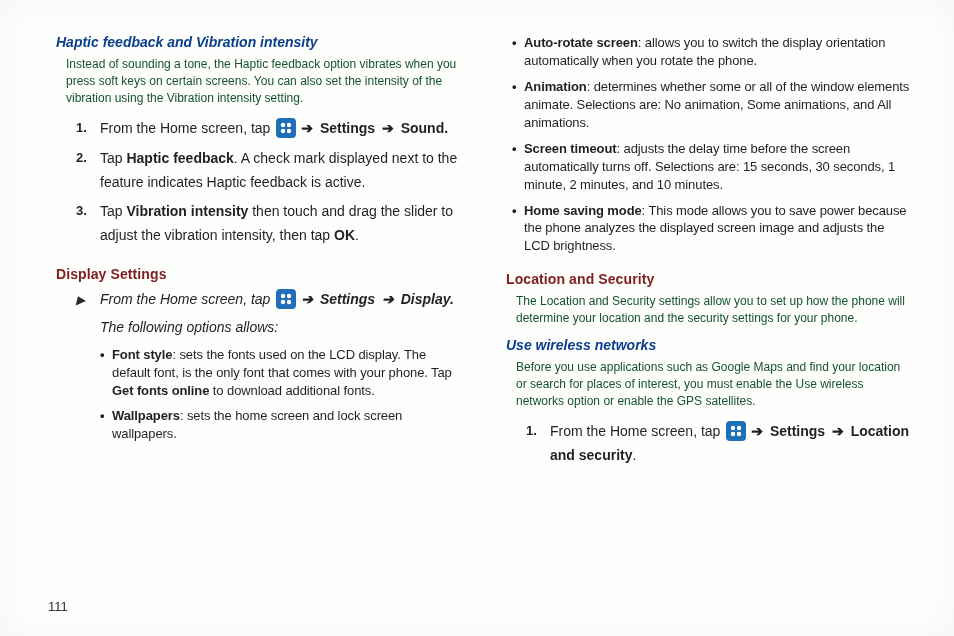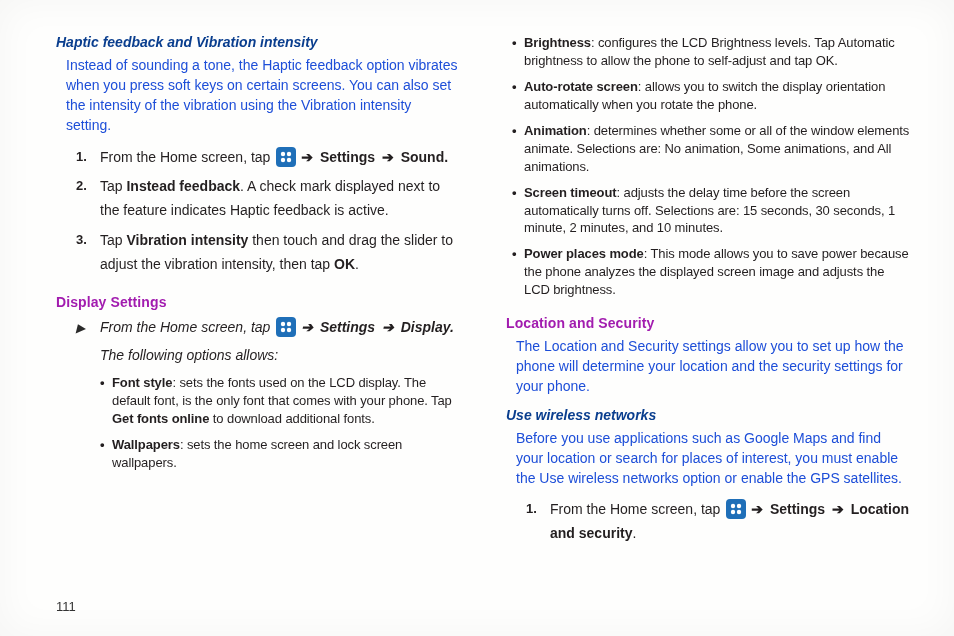--- a/index.html
+++ b/index.html
@@ -23,36 +23,36 @@
     gap: 46px;
   }
   .col {
     flex: 1 1 0;
     display: flex;
     flex-direction: column;
   }
   .h3-blue {
     font-size: 14px;
     font-weight: 700;
-    color: #a21caf;
+    color: #7f1d1d;
     margin: 0 0 6px 0;
     letter-spacing: 0.1px;
   }
   .h4-blue-italic {
     font-size: 14px;
     font-weight: 700;
     font-style: italic;
     color: #0a3e8e;
     margin: 0 0 6px 0;
   }
   .body {
-    font-size: 14px;
+    font-size: 12px;
     line-height: 1.42;
     margin: 0 0 10px 10px;
-    color: #1d4ed8;
+    color: #14532d;
   }
   ol.steps {
     list-style: none;
     margin: 0 0 12px 0;
     padding: 0 0 0 26px;
     counter-reset: step;
   }
   ol.steps > li {
     counter-increment: step;
     position: relative;
@@ -111,21 +111,21 @@
   }
   ul.bullets > li::before {
     content: "•";
     position: absolute;
     left: 0;
     font-weight: 700;
   }
   .bullet-term { font-weight: 700; }
   .pagenum {
     position: absolute;
-    left: 56px;
+    left: 48px;
     bottom: 22px;
     font-size: 13px;
     color: #333;
   }
 </style>
 </head>
 <body>
 
 <div class="page">
 
@@ -138,21 +138,21 @@
       <li>
         <span>From the Home screen, tap </span><span class="apps-icon"><svg viewBox="0 0 20 20">
               <rect x="0" y="0" width="20" height="20" rx="4" fill="#1f6fb8"></rect>
               <circle cx="7" cy="7" r="2.2" fill="#fff"></circle>
               <circle cx="13" cy="7" r="2.2" fill="#fff"></circle>
               <circle cx="7" cy="13" r="2.2" fill="#fff"></circle>
               <circle cx="13" cy="13" r="2.2" fill="#fff"></circle>
             </svg></span><span class="arrow">➔</span><span class="bold"> Settings </span><span class="arrow">➔</span><span class="bold"> Sound</span><span class="bold">.</span>
       </li>
       <li>
-        <span>Tap </span><span class="bold">Instead feedback</span><span>. A check mark displayed next to the feature indicates Haptic feedback is active.</span>
+        <span>Tap </span><span class="bold">Haptic feedback</span><span>. A check mark displayed next to the feature indicates Haptic feedback is active.</span>
       </li>
       <li>
         <span>Tap </span><span class="bold">Vibration intensity</span><span> then touch and drag the slider to adjust the vibration intensity, then tap </span><span class="bold">OK</span><span>.</span>
       </li>
     </ol>
 
     <div class="h3-blue">Display Settings</div>
 
     <div class="arrow-step">
       <span>From the Home screen, tap </span><span class="apps-icon"><svg viewBox="0 0 20 20">
@@ -173,33 +173,30 @@
         <span class="bullet-term">Wallpapers</span><span>: sets the home screen and lock screen wallpapers.</span>
       </li>
     </ul>
 
   </div>
 
   <div class="col">
 
     <ul class="bullets tight">
       <li>
-        <span class="bullet-term">Brightness</span><span>: configures the LCD Brightness levels. Tap Automatic brightness to allow the phone to self-adjust and tap OK.</span>
-      </li>
-      <li>
         <span class="bullet-term">Auto-rotate screen</span><span>: allows you to switch the display orientation automatically when you rotate the phone.</span>
       </li>
       <li>
         <span class="bullet-term">Animation</span><span>: determines whether some or all of the window elements animate. Selections are: No animation, Some animations, and All animations.</span>
       </li>
       <li>
         <span class="bullet-term">Screen timeout</span><span>: adjusts the delay time before the screen automatically turns off. Selections are: 15 seconds, 30 seconds, 1 minute, 2 minutes, and 10 minutes.</span>
       </li>
       <li>
-        <span class="bullet-term">Power places mode</span><span>: This mode allows you to save power because the phone analyzes the displayed screen image and adjusts the LCD brightness.</span>
+        <span class="bullet-term">Home saving mode</span><span>: This mode allows you to save power because the phone analyzes the displayed screen image and adjusts the LCD brightness.</span>
       </li>
     </ul>
 
     <div class="h3-blue" style="margin-top:8px;">Location and Security</div>
     <p class="body">The Location and Security settings allow you to set up how the phone will determine your location and the security settings for your phone.</p>
 
     <div class="h4-blue-italic">Use wireless networks</div>
     <p class="body">Before you use applications such as Google Maps and find your location or search for places of interest, you must enable the Use wireless networks option or enable the GPS satellites.</p>
 
     <ol class="steps">

